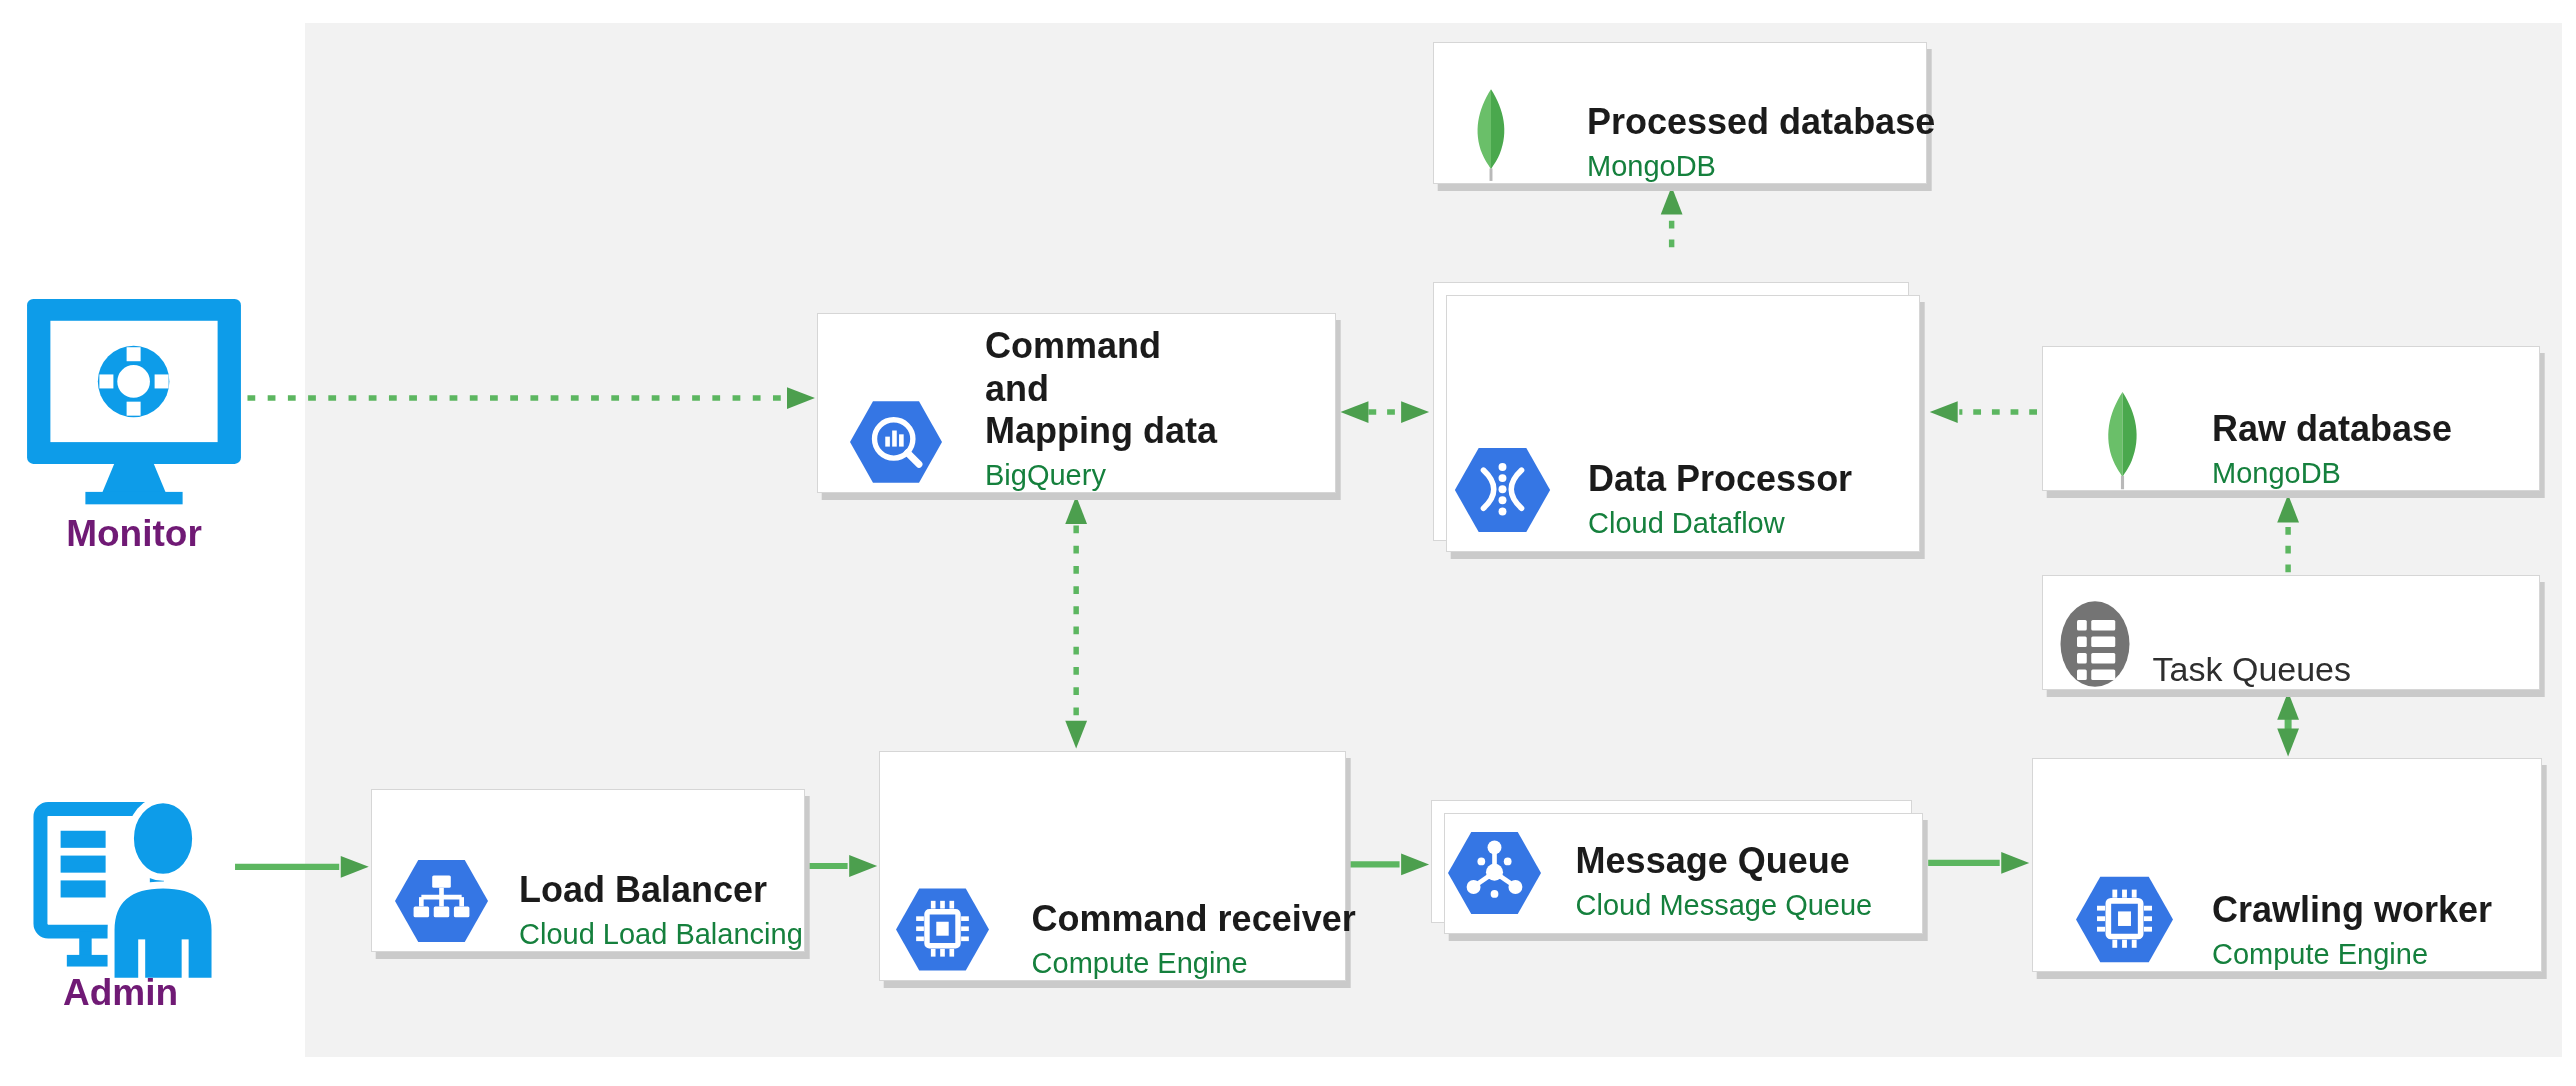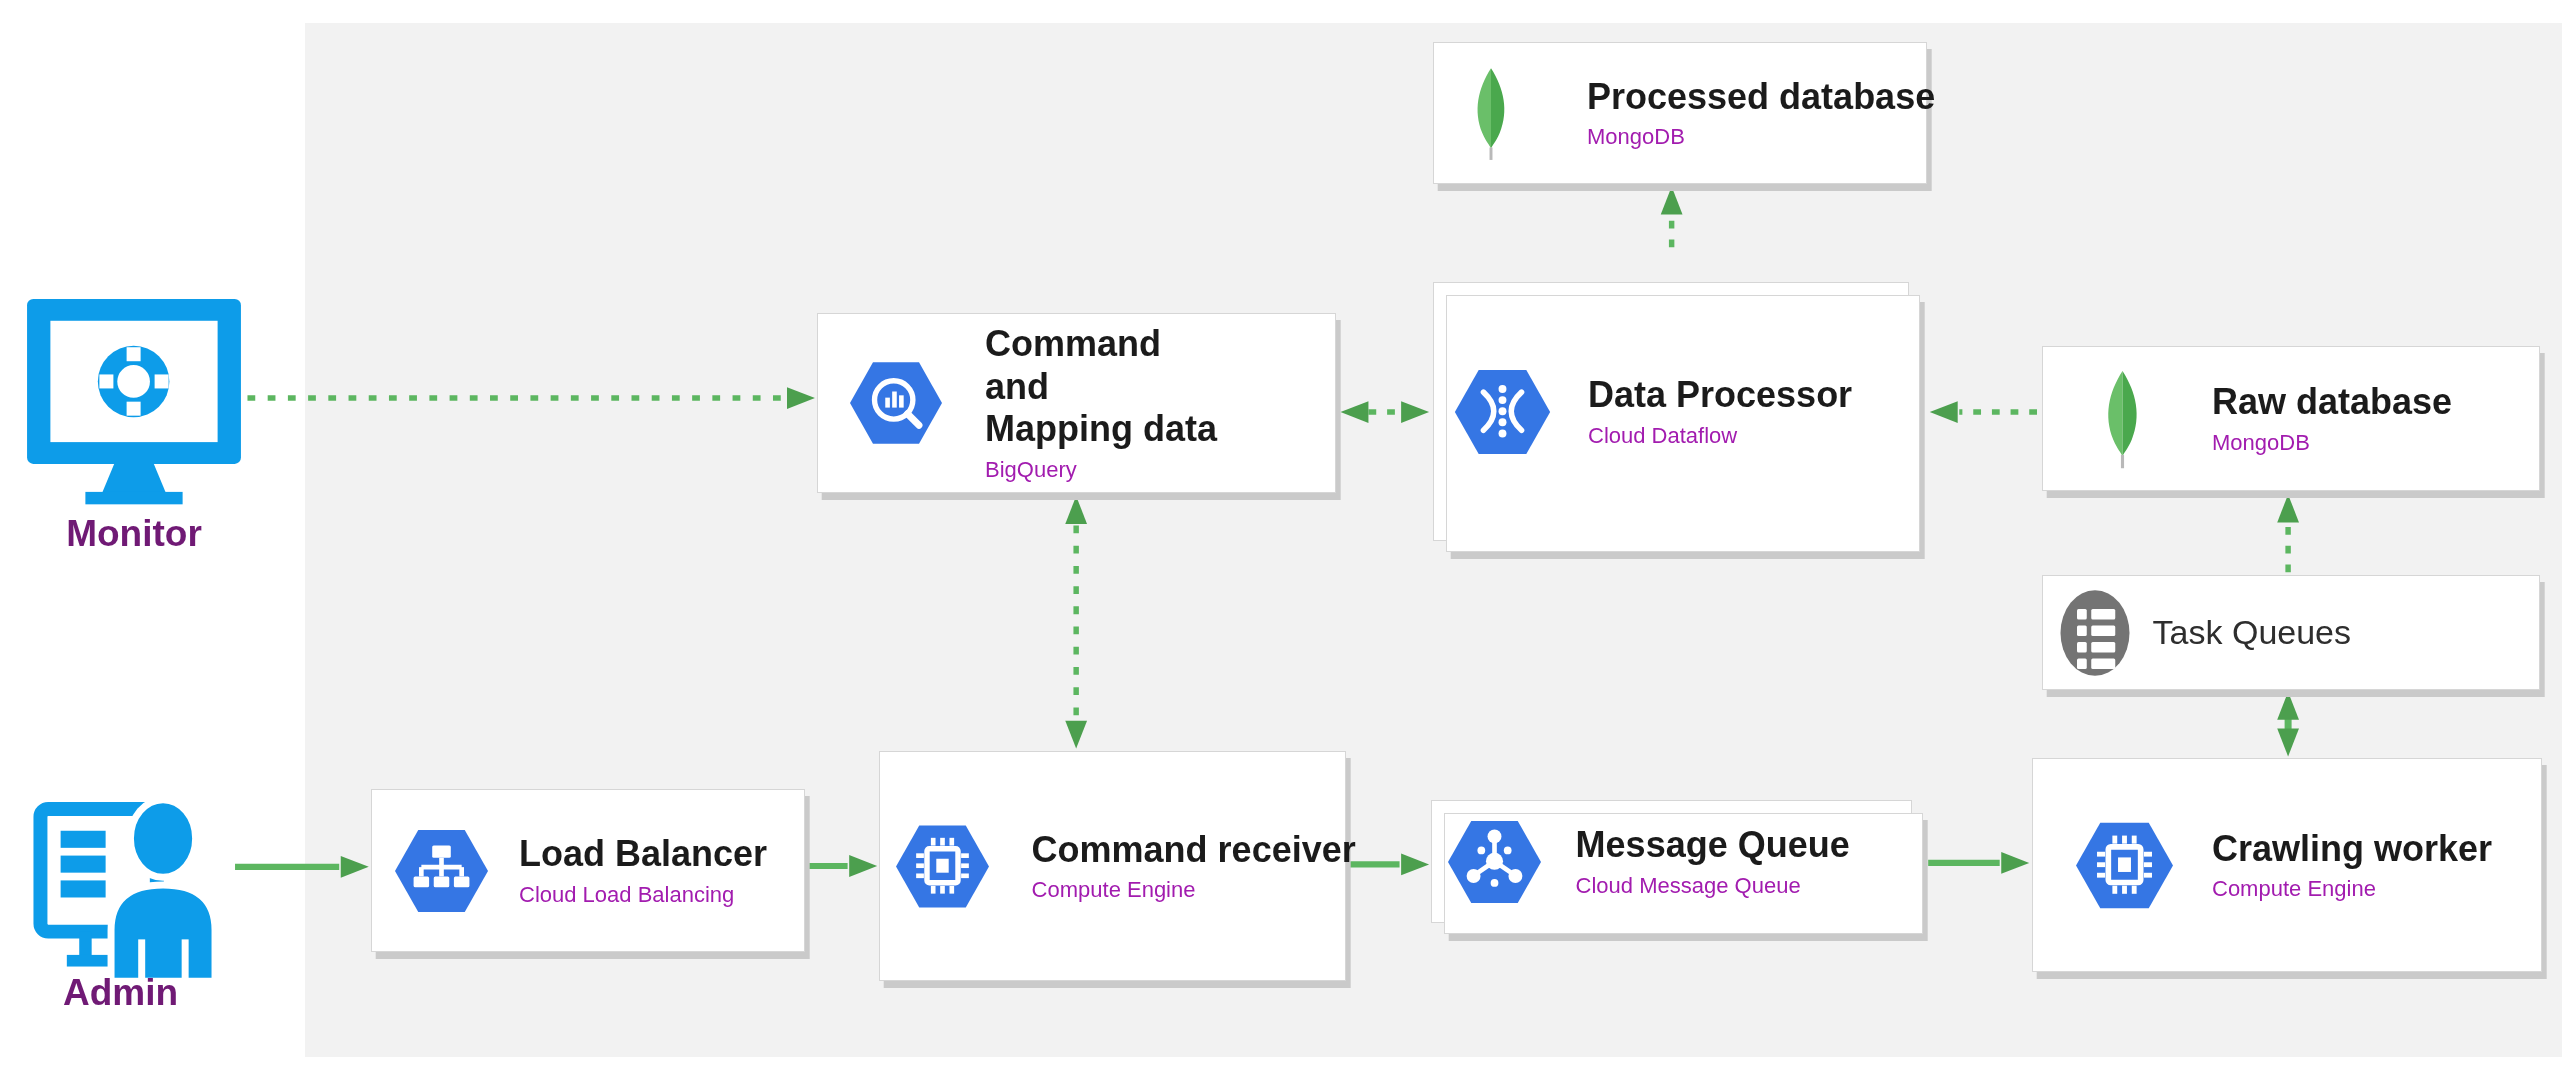--- a/index.html
+++ b/index.html
@@ -12,34 +12,34 @@
   }
   .panel{
     position:absolute;left:305px;top:23px;width:2257px;height:1034px;
     background:#f2f2f2;
   }
   svg.edges{position:absolute;left:0;top:0;z-index:0;}
   .node{
     position:absolute;z-index:1;
     background:#ffffff;border:1.6px solid #d6d6d6;
     box-sizing:border-box;
-    display:flex;align-items:center;
+    display:flex;align-items:flex-end;
     box-shadow:4.7px 7px 0 #cacaca;
   }
   .node.stack{box-shadow:none;}
   .node.stack::after{
     content:"";position:absolute;z-index:-1;
     left:12.4px;top:12.4px;width:100%;height:100%;
     background:#ffffff;border:1.6px solid #d6d6d6;box-sizing:border-box;
     box-shadow:4.7px 7px 0 #cacaca;
   }
   .icon{flex:0 0 auto;}
   .txt{display:flex;flex-direction:column;justify-content:center;}
   .title{font-weight:bold;font-size:36px;line-height:1.18;color:#1b1b1b;white-space:nowrap;}
-  .subtitle{font-size:22px;color:#a21caf;margin-top:6.2px;white-space:nowrap;}
+  .subtitle{font-size:29px;color:#15803d;margin-top:6.2px;white-space:nowrap;}
   .tq-label{font-size:34px;color:#2e2e2e;white-space:nowrap;}
   .actor-label{
     position:absolute;z-index:1;text-align:center;
     font-weight:bold;font-size:37px;color:#701a75;
   }
   
   #n-bigquery       {left:817px;top:313px;width:519px;height:180px;padding-left:32px;gap:43px;}
   #n-processed-db   {left:1433px;top:42px; width:494px;height:142px;padding-left:35px;gap:74px;}
   #n-data-processor {left:1433px;top:254px;width:476px;height:259px;padding-left:20px;gap:37px;margin-top:28px;}
   #n-raw-db         {left:2042px;top:346px;width:498px;height:145px;padding-left:56px;gap:66px;}

